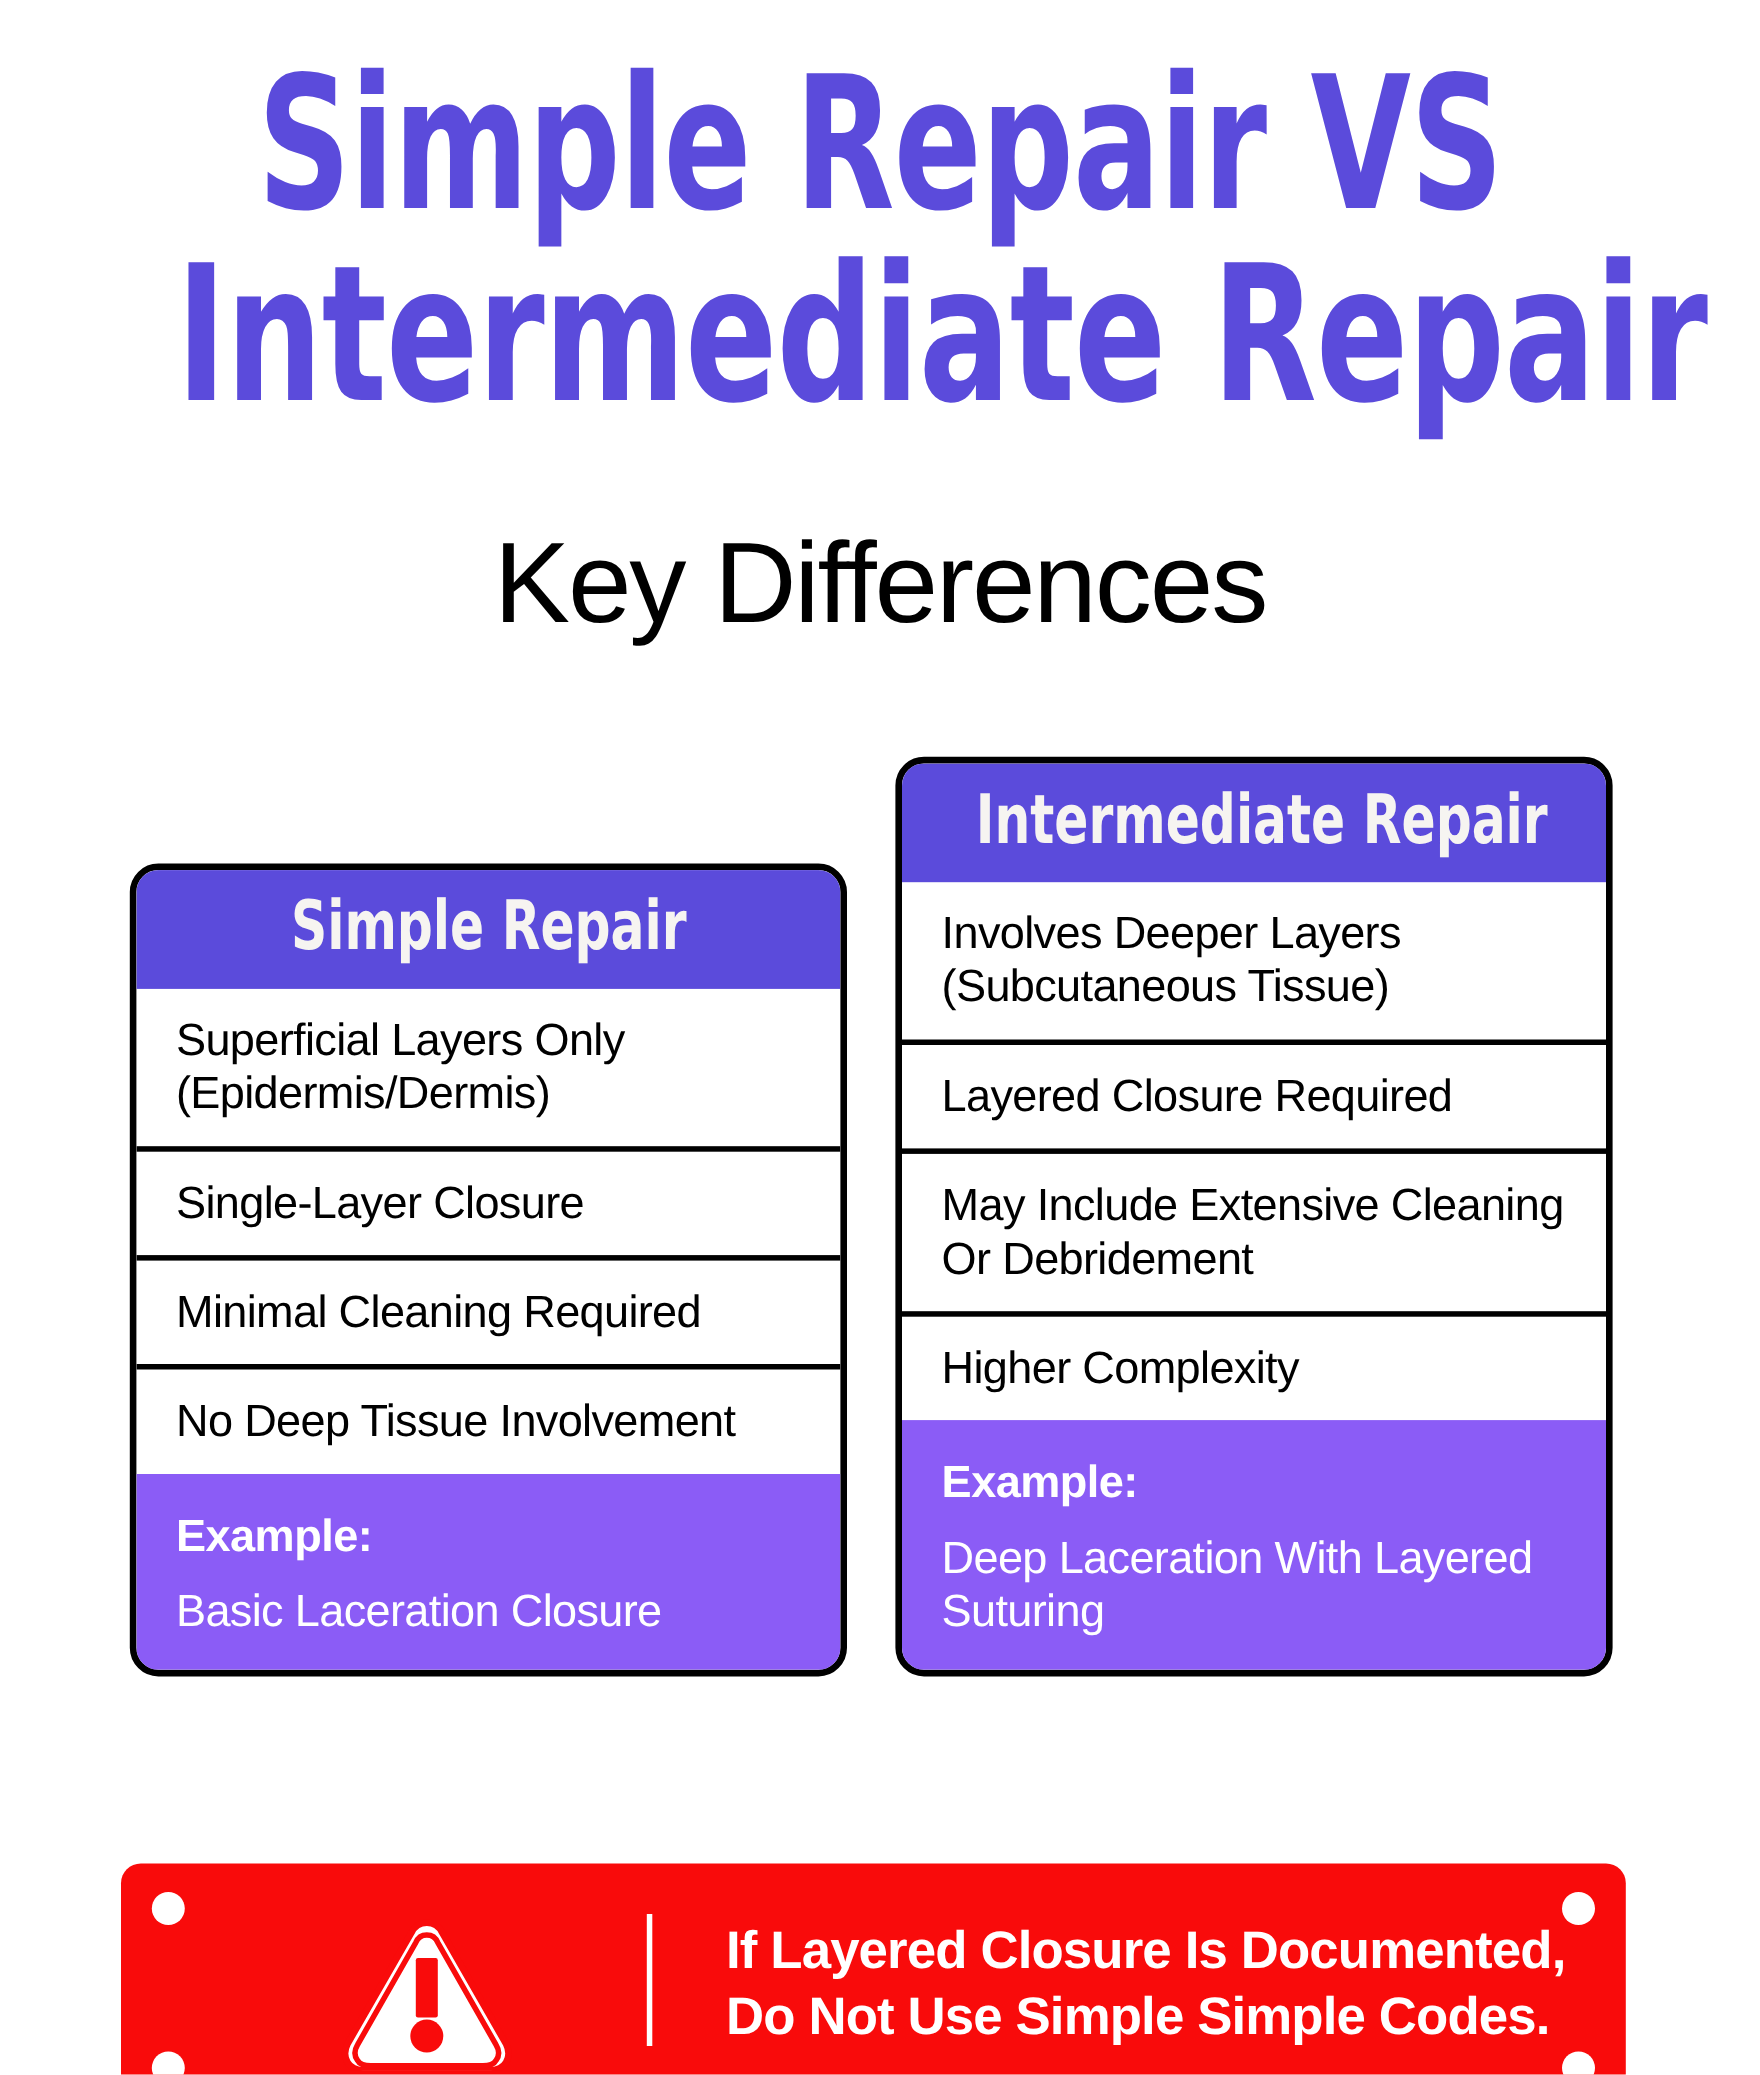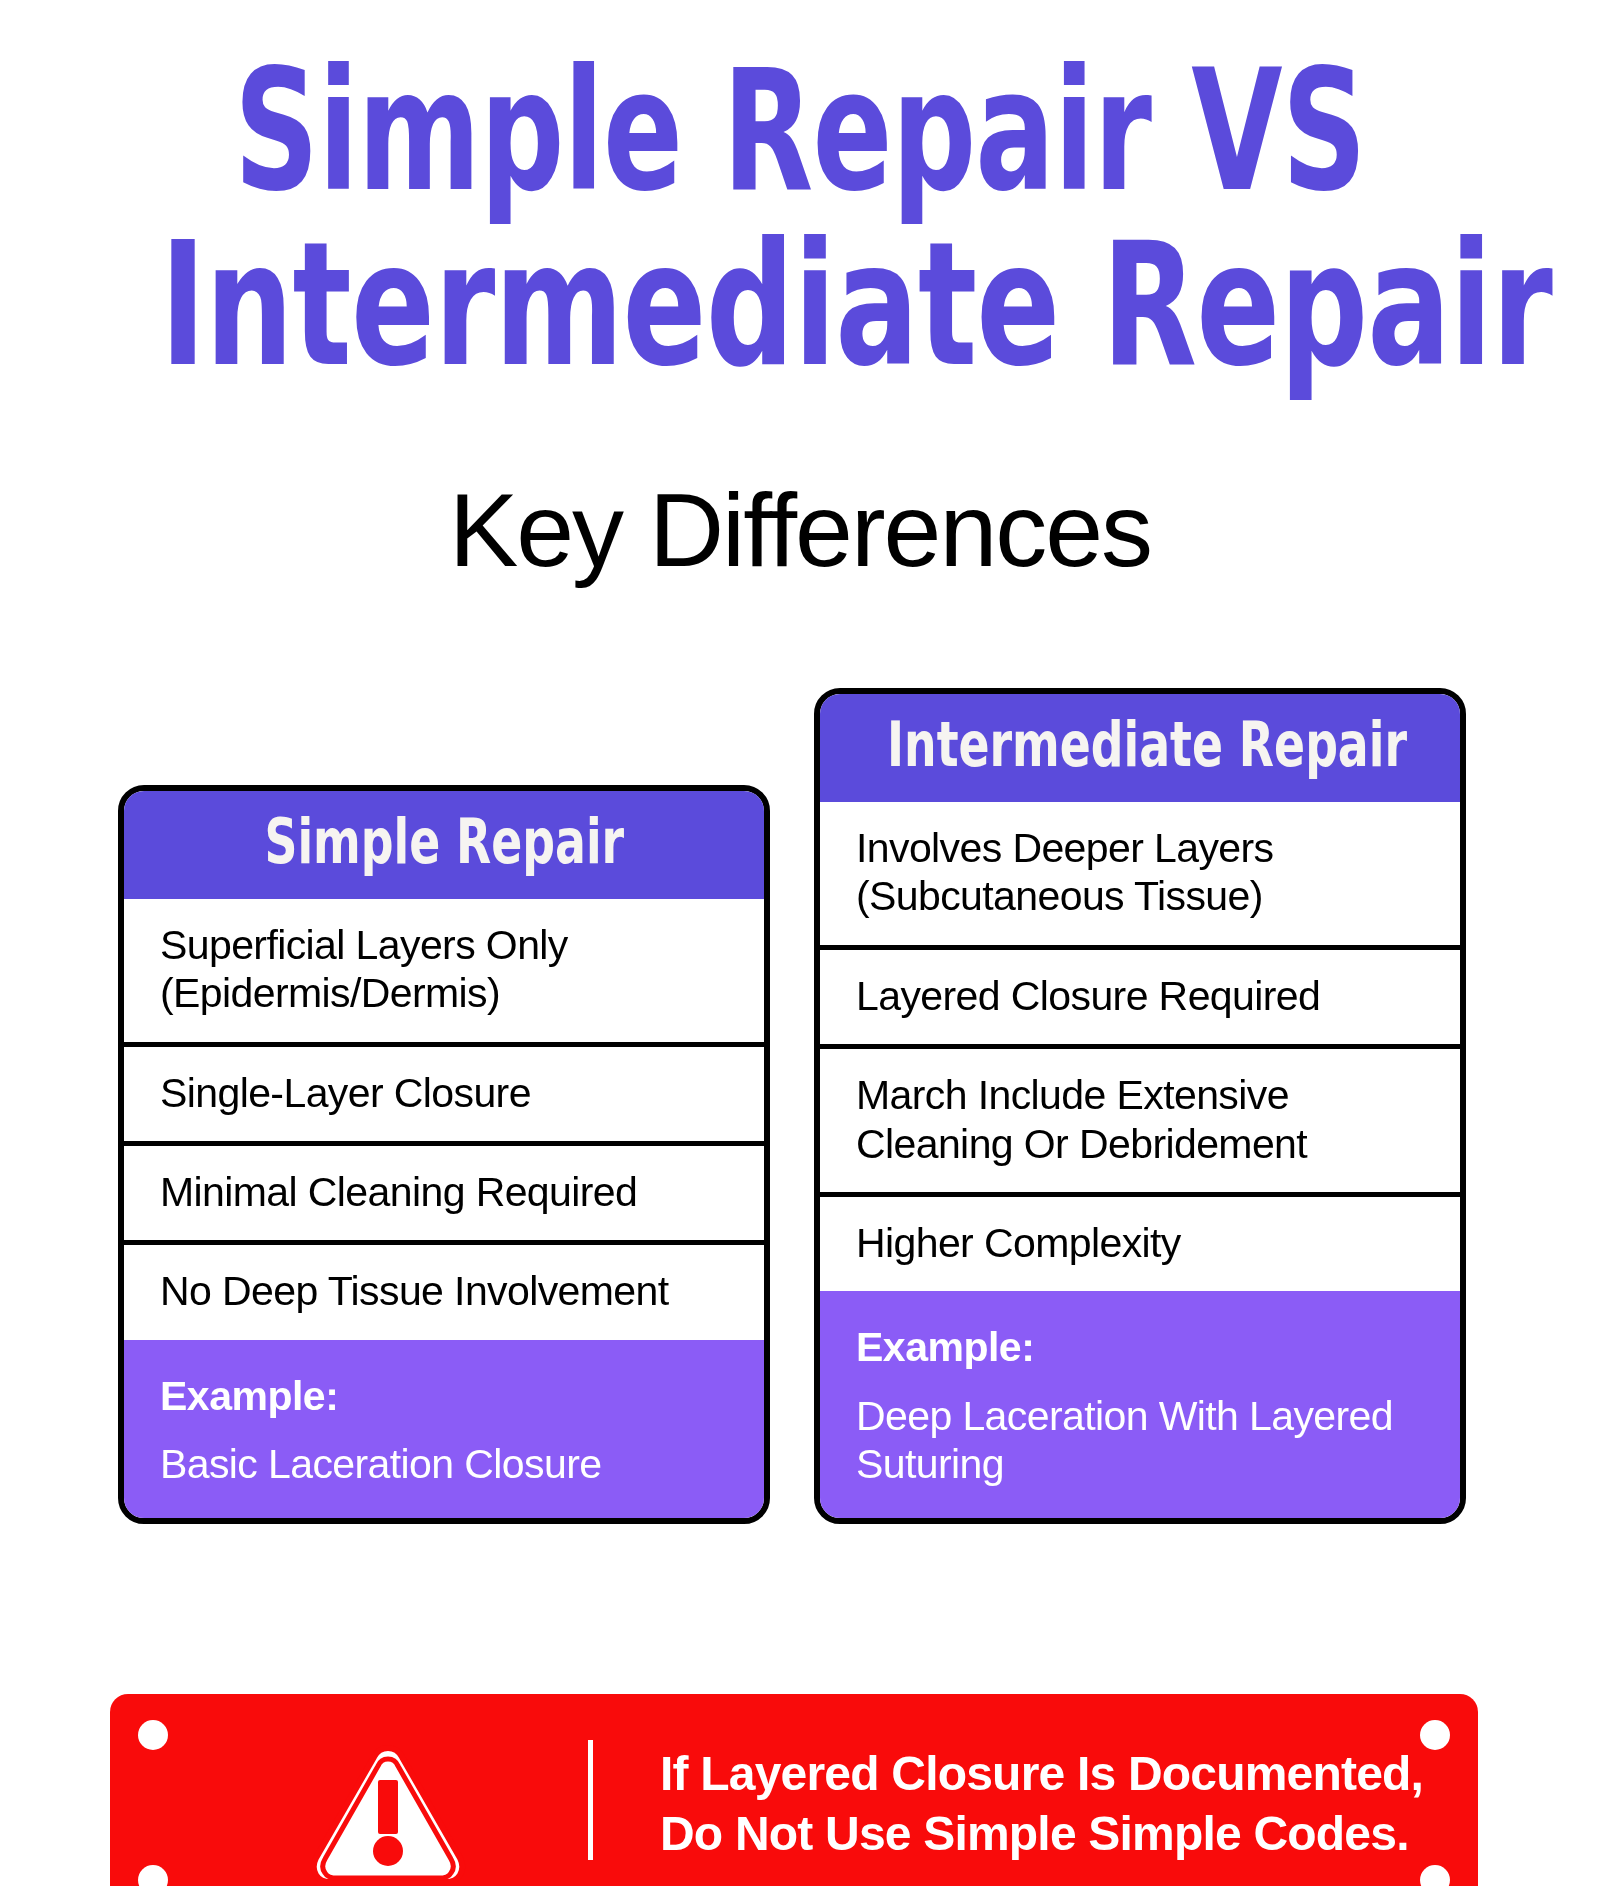--- a/index.html
+++ b/index.html
@@ -204,21 +204,21 @@
     </div>
   </div>
 
   <div class="card">
     <div class="card-header">
       <span>Intermediate Repair</span>
     </div>
     <div class="rows">
       <div class="row">Involves Deeper Layers (Subcutaneous Tissue)</div>
       <div class="row">Layered Closure Required</div>
-      <div class="row">March Include Extensive Cleaning Or Debridement</div>
+      <div class="row">May Include Extensive Cleaning Or Debridement</div>
       <div class="row">Higher Complexity</div>
       <div class="row row-example">
         <span class="ex-label">Example:</span>
         <span class="ex-text">Deep Laceration With Layered Suturing</span>
       </div>
     </div>
   </div>
 
 </div>
 

